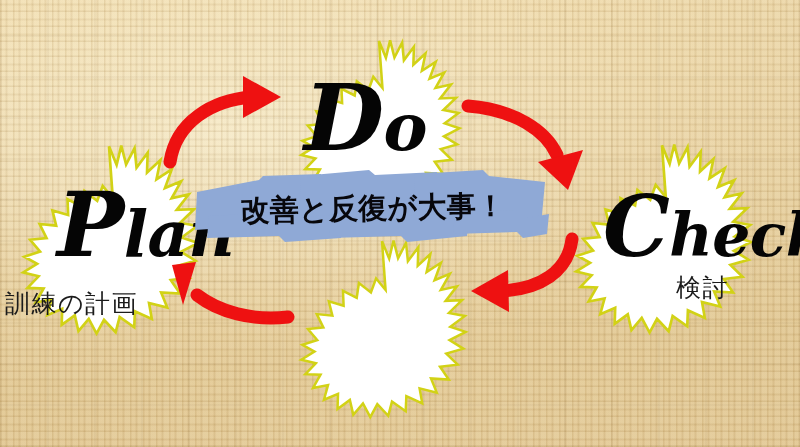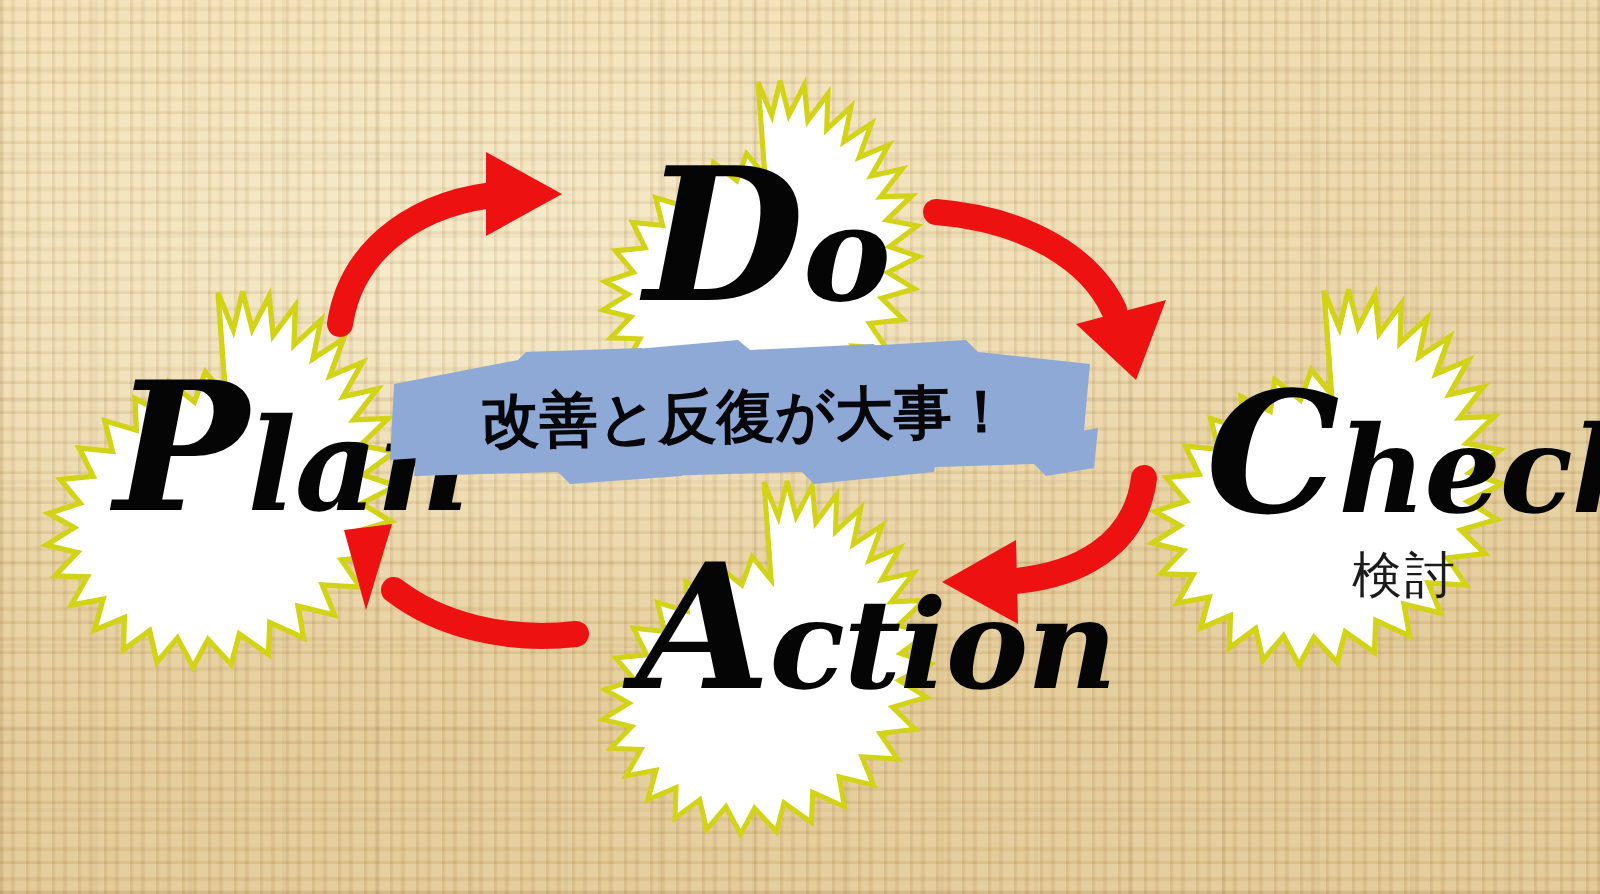--- a/index.html
+++ b/index.html
@@ -143,21 +143,21 @@
       <polygon fill="#ffffff" stroke="#d2d216" stroke-width="1.7" stroke-linejoin="miter" points="50,2 54.6,13.2 57.4,1.6 60.3,13 65.4,3.1 66.6,14.9 73.3,5.9 72.9,17.8 81,10.3
                 78.6,21.9 87.8,15.9 83.7,27.1 93.5,23 87.7,33.3 98,31 90.8,40.3 101.3,39.9
                 92.9,48 103.1,50 93.8,56.9 103.6,60.2 93.3,65.5 102.1,70.9 91.2,74.1 98.5,81.2
                 87.2,82.5 92.8,90.7 81.4,90 85.1,99.1 74.1,96.4 75.8,106 65.6,101.4 65.2,111
                 56.4,104.8 54,114 47,106.5 42.5,114.8 37.8,106 31.6,113.3 29.4,103.8 21.5,109.6
                 21.8,99.9 12.8,103.7 15.4,94.3 5.8,96.1 10.6,87.6 0.9,87.3 7.6,80.3 -1.7,78 6.7,72.8
                 -1,68.5 8.5,65.4 2.5,58.3 12.4,57.3 8.2,48.8 18.2,49.8 15.9,40.6 25.4,43.4 25,33.9
                 33.8,38.3 35.2,28.9 42.9,34.9 46.2,25.9 52.3,33.3"></polygon>
     </svg>
   </div>
-  <div class="word" style="left:322px; top:72px; font-size:66px;">
+  <div class="word" style="left:304px; top:72px; font-size:66px;">
     <span class="cap">D</span><span>o</span>
   </div>
 
   <div class="burst" style="left:573px; top:142px; width:178px; height:166px;">
     <svg width="178" height="166" viewBox="0 0 100 100" aria-hidden="true">
       <polygon fill="#ffffff" stroke="#d2d216" stroke-width="1.6" stroke-linejoin="miter" points="50,2 54.6,13.2 57.4,1.6 60.3,13 65.4,3.1 66.6,14.9 73.3,5.9 72.9,17.8 81,10.3
                 78.6,21.9 87.8,15.9 83.7,27.1 93.5,23 87.7,33.3 98,31 90.8,40.3 101.3,39.9
                 92.9,48 103.1,50 93.8,56.9 103.6,60.2 93.3,65.5 102.1,70.9 91.2,74.1 98.5,81.2
                 87.2,82.5 92.8,90.7 81.4,90 85.1,99.1 74.1,96.4 75.8,106 65.6,101.4 65.2,111
                 56.4,104.8 54,114 47,106.5 42.5,114.8 37.8,106 31.6,113.3 29.4,103.8 21.5,109.6
@@ -174,23 +174,20 @@
     <svg width="182" height="156" viewBox="0 0 100 100" aria-hidden="true">
       <polygon fill="#ffffff" stroke="#d2d216" stroke-width="1.6" stroke-linejoin="miter" points="50,2 54.6,13.2 57.4,1.6 60.3,13 65.4,3.1 66.6,14.9 73.3,5.9 72.9,17.8 81,10.3
                 78.6,21.9 87.8,15.9 83.7,27.1 93.5,23 87.7,33.3 98,31 90.8,40.3 101.3,39.9
                 92.9,48 103.1,50 93.8,56.9 103.6,60.2 93.3,65.5 102.1,70.9 91.2,74.1 98.5,81.2
                 87.2,82.5 92.8,90.7 81.4,90 85.1,99.1 74.1,96.4 75.8,106 65.6,101.4 65.2,111
                 56.4,104.8 54,114 47,106.5 42.5,114.8 37.8,106 31.6,113.3 29.4,103.8 21.5,109.6
                 21.8,99.9 12.8,103.7 15.4,94.3 5.8,96.1 10.6,87.6 0.9,87.3 7.6,80.3 -1.7,78 6.7,72.8
                 -1,68.5 8.5,65.4 2.5,58.3 12.4,57.3 8.2,48.8 18.2,49.8 15.9,40.6 25.4,43.4 25,33.9
                 33.8,38.3 35.2,28.9 42.9,34.9 46.2,25.9 52.3,33.3"></polygon>
     </svg>
-  </div>
-  <div class="word" style="left:318px; top:271px; font-size:62px;">
-    <span class="cap">A</span><span>ction</span>
   </div>
 
   <div id="arrows">
     <svg width="800" height="447" viewBox="0 0 800 447" aria-hidden="true">
 
       <g>
         <path fill="none" stroke="#ee1111" stroke-width="13" stroke-linecap="round" d="M170,162 C176,122 212,100 252,97"></path>
         <polygon fill="#ee1111" points="243,76 281,97 243,118"></polygon>
       </g>
 
@@ -218,18 +215,19 @@
         <polygon points="108,8 176,2 182,7 244,4 240,52 178,60 172,55 106,58"></polygon>
         <polygon points="222,6 290,2 296,8 352,14 348,58 290,64 282,59 220,56"></polygon>
         <polygon points="16,48 90,44 96,50 150,46 148,70 92,74 86,68 14,70"></polygon>
         <polygon points="138,46 210,42 216,48 278,44 274,68 214,74 208,68 136,70"></polygon>
         <polygon points="262,44 326,42 334,50 356,46 354,66 330,70 324,64 260,66"></polygon>
       </g>
     </svg>
     <div id="banner-text">改善と反復が大事！</div>
   </div>
 
+  <div class="jp" style="left:5px; top:291px;">訓練の計画</div>
 
 
   <div class="jp" style="left:676px; top:275px;">検討</div>
 
 
 </div>
 
 </body></html>

